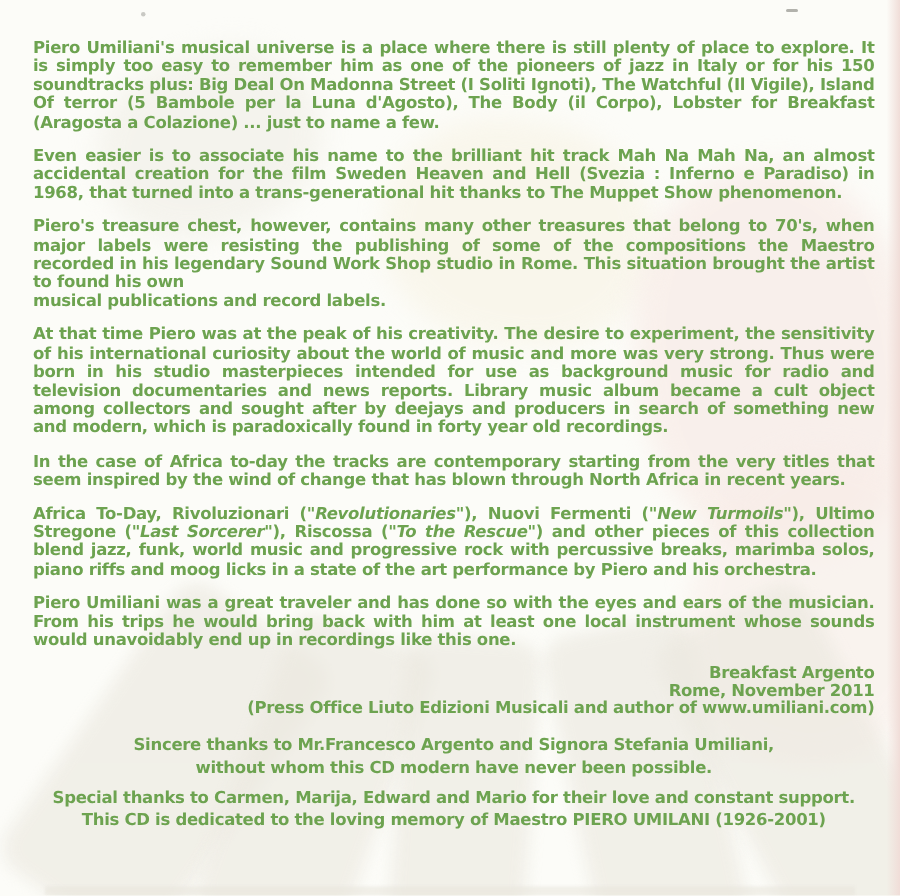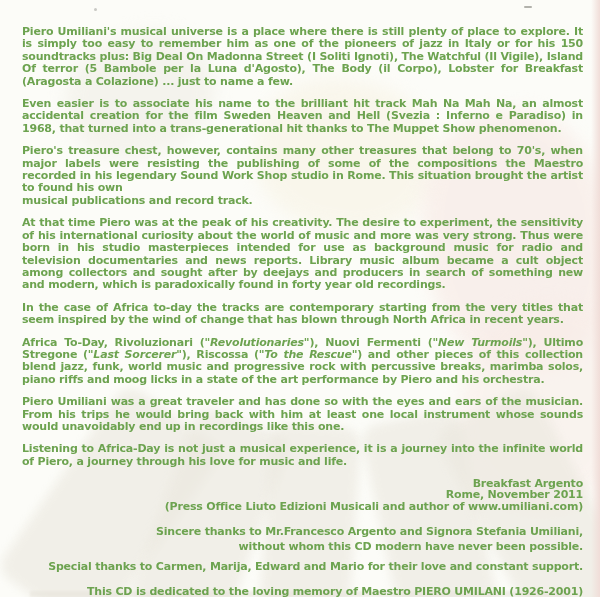--- a/index.html
+++ b/index.html
@@ -14,23 +14,23 @@
   .petal{filter:blur(9px);border-radius:45%;}
   .speck{border-radius:2px;}
   #content{
     position:absolute;z-index:2;left:22px;top:26px;width:561px;
     font-size:11px;line-height:12.4px;letter-spacing:-0.2px;
   }
   p.body{margin:0 0 10px 0;text-align:justify;}
   p.body:last-of-type{margin-bottom:0;}
   .it{font-style:italic;}
   .sig{text-align:right;line-height:11.3px;margin:0 0 13px 0;}
-  .center{text-align:right;margin:0;}
+  .center{text-align:center;margin:0;}
   #sincere{line-height:14.5px;margin-bottom:6px;}
-  #special{line-height:13px;margin-bottom:12px;}
+  #special{line-height:13px;margin-bottom:2px;}
   #dedication{line-height:13px;}
   #closing-sig{line-height:11px;margin:0;}
   .edge-right{right:0;top:0;width:9px;height:597px;
     background:linear-gradient(to right, rgba(243,226,221,0), #f0ddd8);}
   .edge-bottom{left:30px;bottom:0;width:540px;height:6px;background:#e7e4db;opacity:.55;filter:blur(1px);}
 </style>
 </head>
 <body>
 
 <div class="decor petal" style="left:65px;top:35px;width:150px;height:120px;background:#f0eee6;opacity:.6;transform:rotate(-20deg);"></div>
@@ -43,26 +43,25 @@
 <div class="decor ray" style="left:380px;top:415px;width:100px;height:210px;transform:rotate(-12deg);"></div>
 <div class="decor ray" style="left:480px;top:395px;width:110px;height:230px;transform:rotate(-28deg);"></div>
 <div class="decor edge-right"></div>
 <div class="decor edge-bottom"></div>
 <div class="decor speck" style="left:524px;top:6px;width:8px;height:2px;background:#9f9f99;opacity:.8;"></div>
 <div class="decor speck" style="left:94px;top:8px;width:3px;height:3px;background:#c9c9c4;border-radius:50%;"></div>
 
 <div id="content">
   <p class="body"><span>Piero Umiliani's musical universe is a place where there is still plenty of place to explore.  It is simply too easy to remember him as one of the pioneers of jazz in Italy or for his 150 soundtracks plus: Big Deal On Madonna Street (I Soliti Ignoti), The Watchful (Il Vigile), Island Of terror (5 Bambole per la Luna d'Agosto), The Body (il Corpo), Lobster for Breakfast (Aragosta a Colazione) ... just to name a few.</span></p>
   <p class="body"><span>Even easier is to associate his name to the brilliant hit track Mah Na Mah Na,  an almost accidental creation for the film Sweden Heaven and Hell (Svezia : Inferno e Paradiso) in 1968, that turned into a trans-generational hit thanks to The Muppet Show phenomenon.</span></p>
-  <p class="body"><span>Piero's treasure chest, however, contains many other treasures that belong to 70's, when major labels were resisting the publishing of some of the compositions the Maestro recorded in his legendary Sound Work Shop studio in Rome. This situation brought the artist to found his own</span><br><span>musical publications and record track.</span></p>
+  <p class="body"><span>Piero's treasure chest, however, contains many other treasures that belong to 70's, when major labels were resisting the publishing of some of the compositions the Maestro recorded in his legendary Sound Work Shop studio in Rome. This situation brought the artist to found his own</span><br><span>musical publications and record labels.</span></p>
   <p class="body"><span>At that time Piero was at the peak of his creativity. The desire to experiment, the sensitivity of his international curiosity about the world of music and more was very strong. Thus were born in his studio masterpieces intended for use as background music for radio and television documentaries and news reports.  Library music album became a cult object among collectors and sought after by deejays and producers in search of something new and modern, which is paradoxically found in forty year old recordings.</span></p>
   <p class="body"><span>In the case of Africa to-day the tracks are contemporary starting from the very titles that seem inspired by the wind of change that has blown through North Africa in recent years.</span></p>
   <p class="body"><span>Africa To-Day, Rivoluzionari ("</span><span class="it">Revolutionaries</span><span>"), Nuovi Fermenti ("</span><span class="it">New Turmoils</span><span>"), Ultimo Stregone ("</span><span class="it">Last Sorcerer</span><span>"), Riscossa ("</span><span class="it">To the Rescue</span><span>") and other pieces of this collection blend jazz, funk, world music and progressive rock with percussive breaks, marimba solos, piano riffs and moog licks in a state of the art performance  by Piero and his orchestra.</span></p>
   <p class="body"><span>Piero Umiliani was a great traveler and has done so with the eyes and ears of the musician. From his trips he would bring back with him at least one local instrument whose sounds would unavoidably end up in recordings like this one.</span></p>
-  <p class="body"><span>Listening to Africa-Day is not  just a musical experience,  it is a journey into the infinite world  of  Piero, a journey through his love for music and life.</span></p>
 
   <div class="sig">
     <div>Breakfast Argento</div>
     <div>Rome, November 2011</div>
     <div>(Press Office Liuto Edizioni Musicali and author of www.umiliani.com)</div>
   </div>
 
   <div class="center" id="sincere">
     <div>Sincere thanks to  Mr.Francesco Argento and Signora Stefania Umiliani,</div>
     <div>without whom this CD modern have never been possible.</div>

